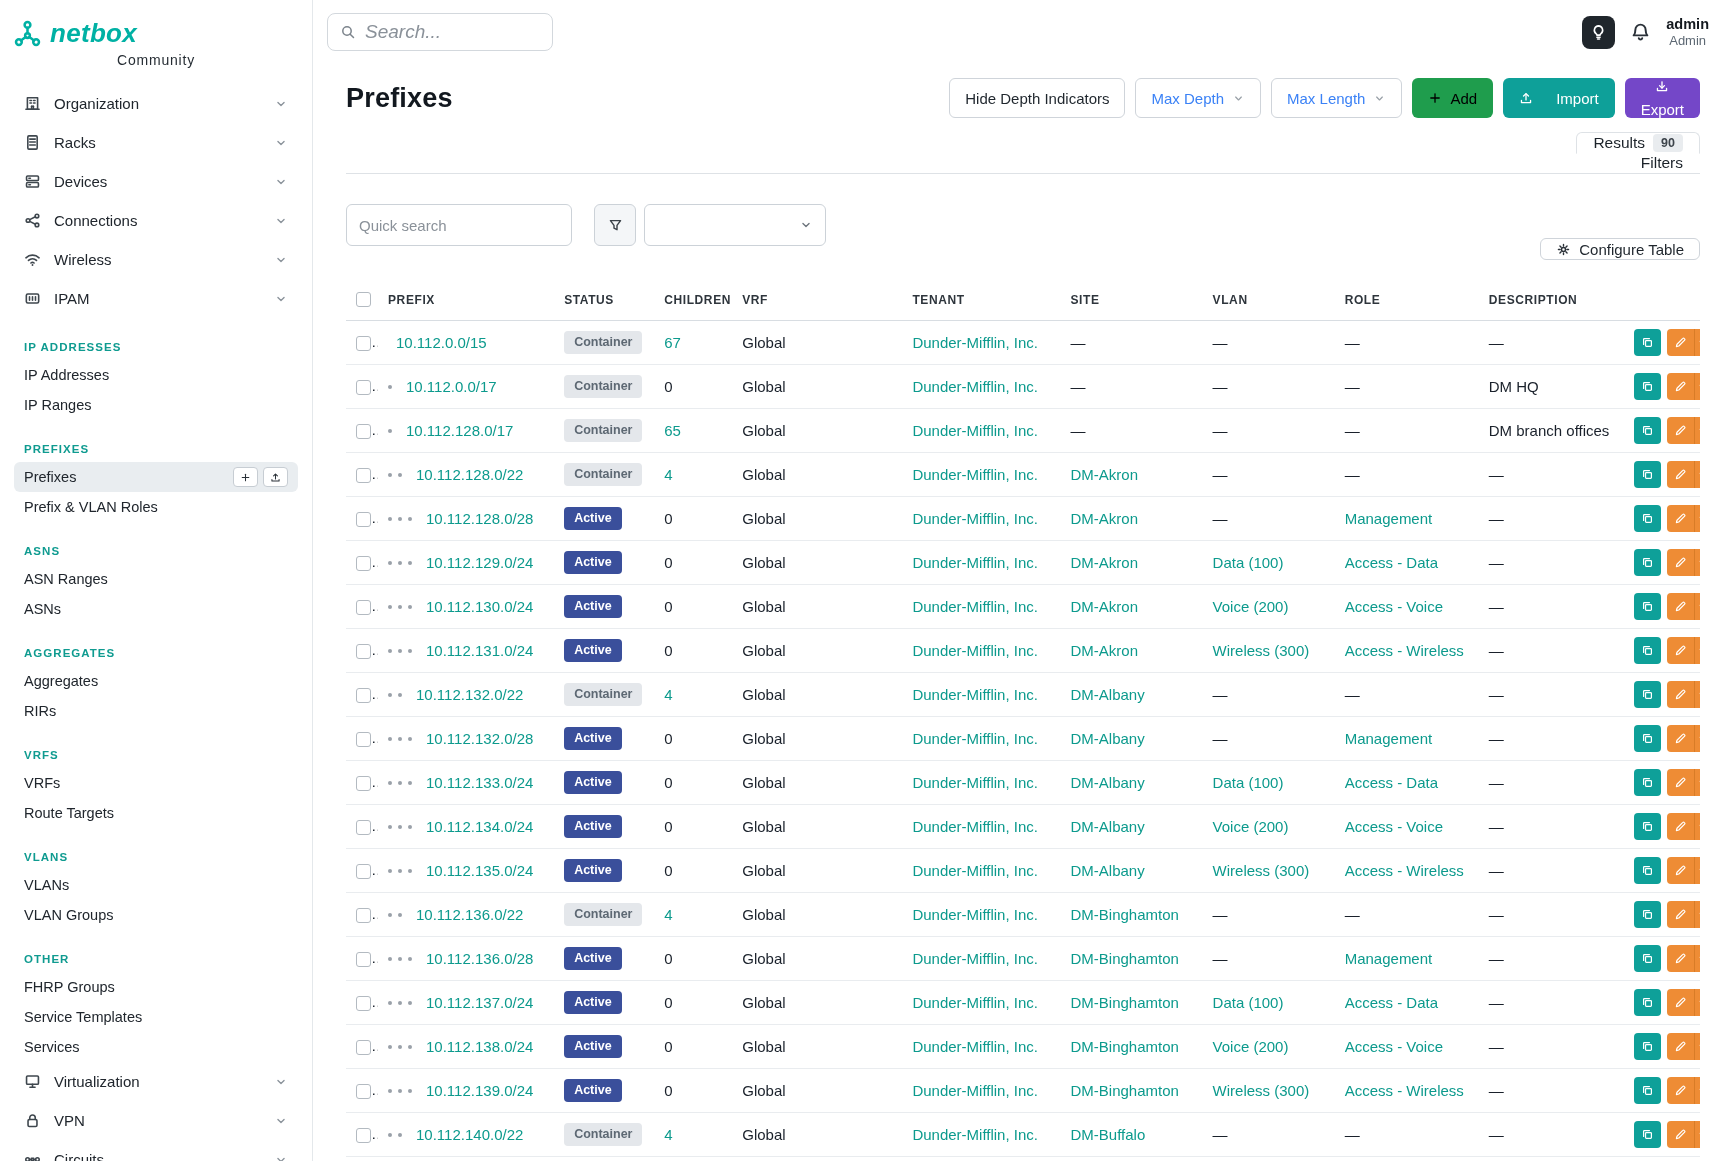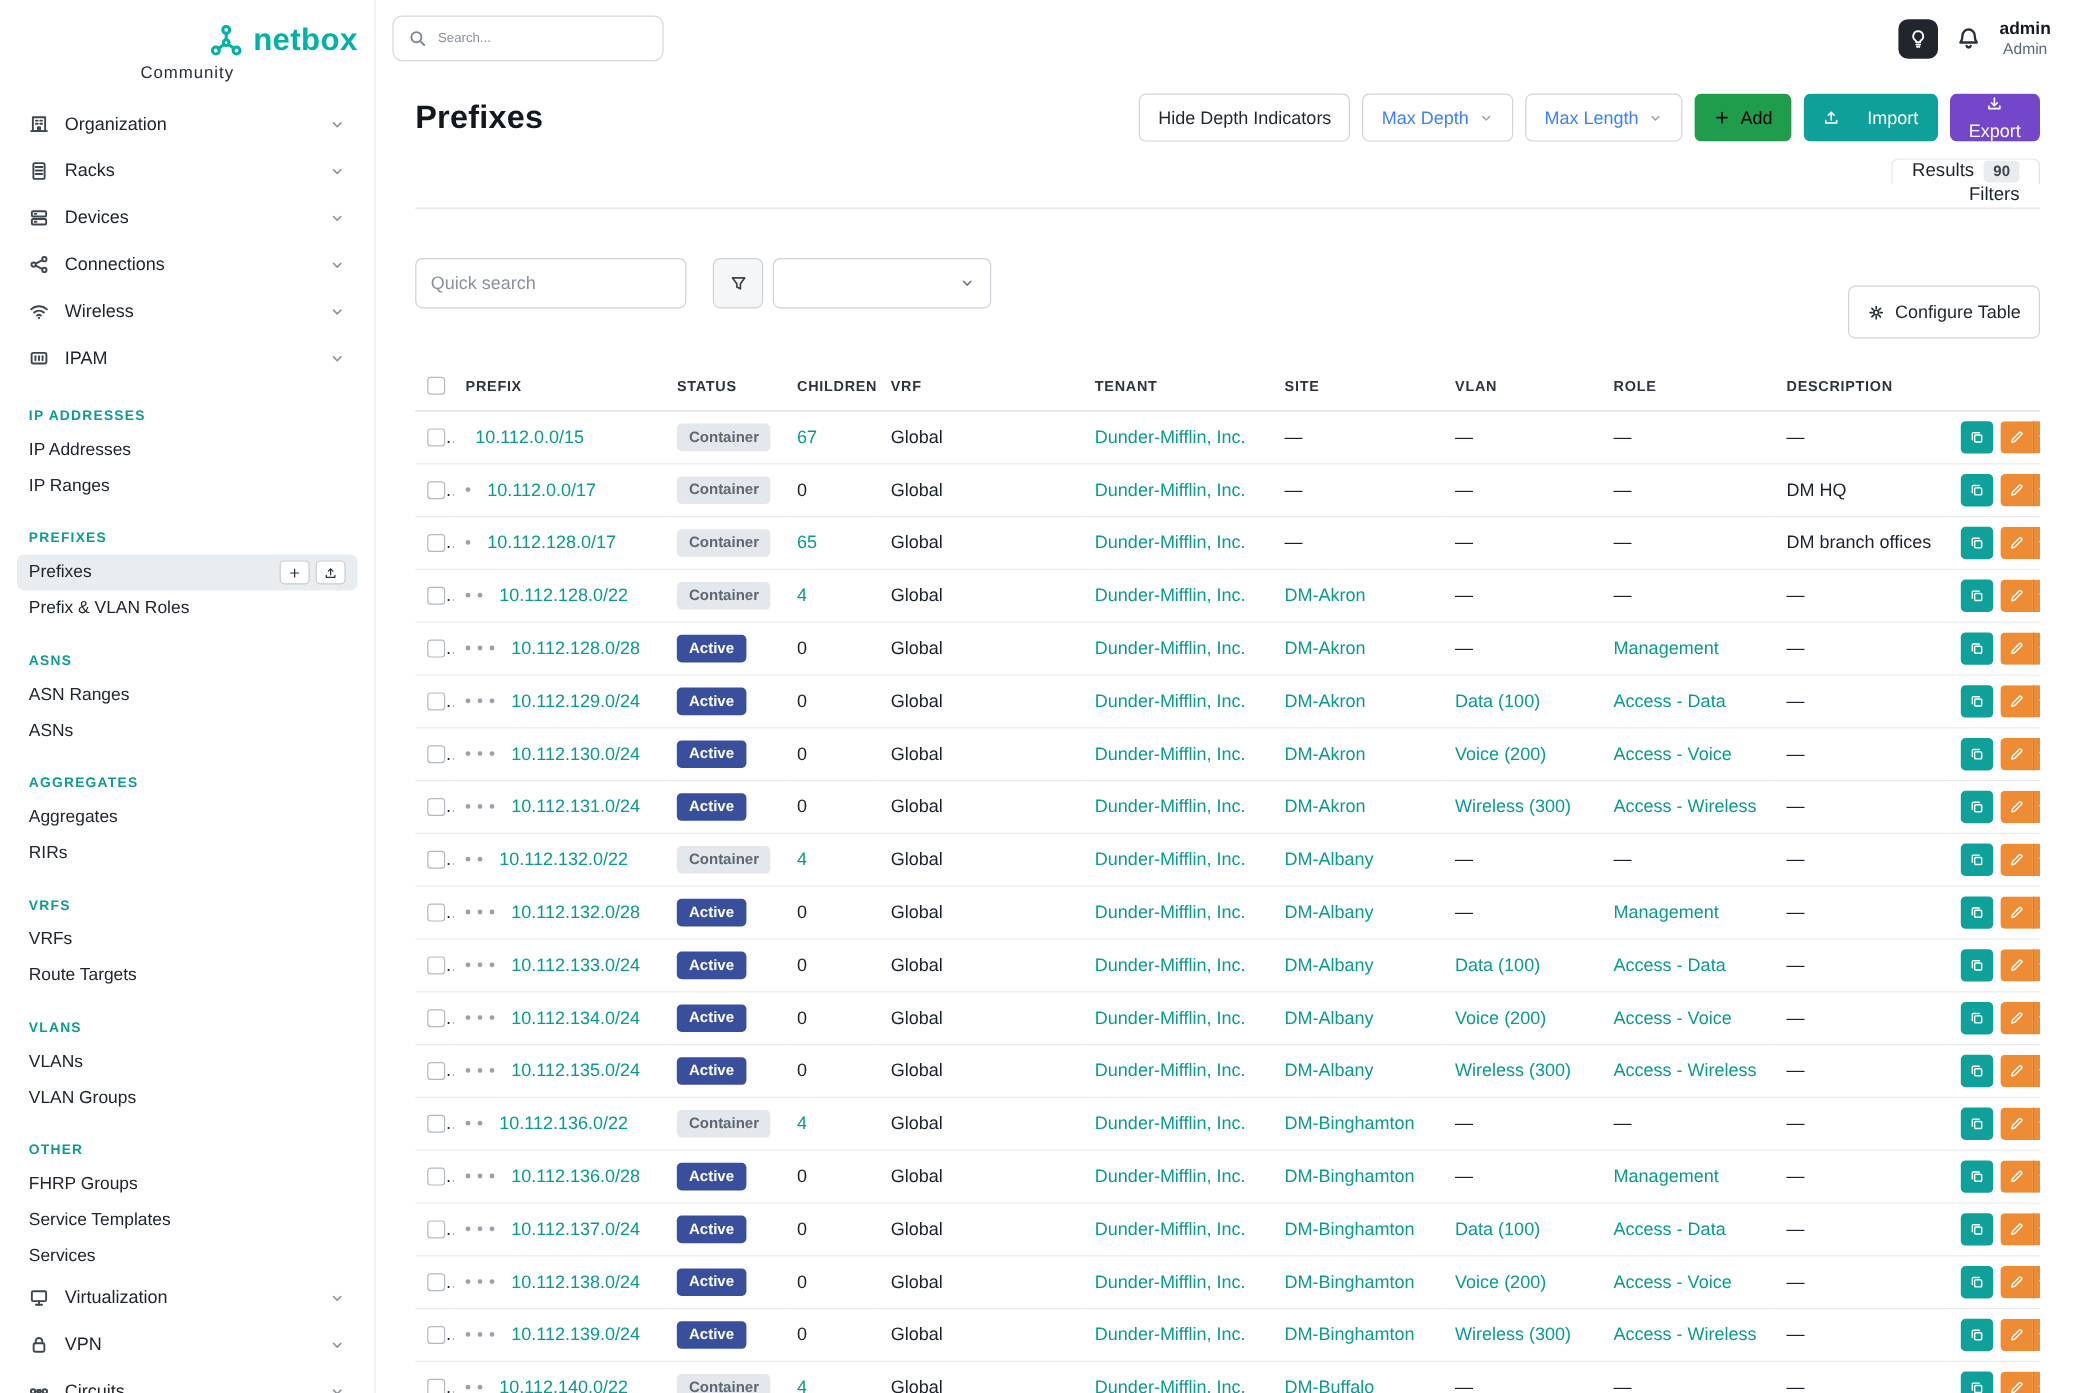--- a/index.html
+++ b/index.html
@@ -3,40 +3,40 @@
 <meta charset="utf-8">
 <style>
   * { margin:0; padding:0; box-sizing:border-box; }
   html,body { width:1733px; height:1161px; overflow:hidden; }
   body { font-family:"Liberation Sans", sans-serif; background:#fff; color:#1a212b; font-size:15px; }
   .app { display:flex; width:100%; height:100%; }
 
   
   .sidebar { width:313px; min-width:313px; height:100%; background:#fff; border-right:1px solid #e4e8eb; padding:12px 14px 0; overflow:hidden; }
   .brand { text-align:center; padding:6px 0 16px; cursor:pointer; }
-  .brand-row { display:flex; align-items:center; justify-content:flex-end; gap:9px; }
+  .brand-row { display:flex; align-items:center; justify-content:flex-start; gap:9px;font-style:italic; }
   .brand-name { color:#00b1a4; font-size:26px; font-weight:700; letter-spacing:.3px; }
   .brand-sub { font-size:14px; color:#262d34; margin-top:3px; letter-spacing:.8px; }
   .logo { color:#00b1a4; display:inline-flex; }
   .icon { display:inline-flex; align-items:center; justify-content:center; line-height:0; }
 
   .nav-group { display:flex; align-items:center; gap:13px; height:39px; padding:0 10px; font-size:15px; color:#20262d; border-radius:6px; cursor:pointer; }
   .nav-group .gicon { color:#3f474e; }
   .nav-group .chev { margin-left:auto; color:#8a929a; }
   .nav-heading { margin-top:13px; height:29px; display:flex; align-items:flex-end; padding:0 10px 7px; color:#0f9b90; font-size:11.5px; font-weight:700; letter-spacing:.09em; }
   .nav-item { height:30px; display:flex; align-items:center; padding:0 10px; font-size:14.5px; color:#20262d; border-radius:6px; cursor:pointer; }
   .nav-item.active { background:#e9edf0; }
   .mini-btns { margin-left:auto; display:flex; gap:5px; }
   .mini-btn { width:25px; height:20px; border:1px solid #c7cdd3; border-radius:4px; background:#fff; display:inline-flex; align-items:center; justify-content:center; color:#2a3138; cursor:pointer; }
 
   
   .main { flex:1; min-width:0; display:flex; flex-direction:column; overflow:hidden; }
   .topbar { height:64px; display:flex; align-items:center; padding:0 24px 0 14px; }
   .search-wrap { width:226px; height:38px; border:1px solid #d3d8dd; border-radius:8px; display:flex; align-items:center; gap:9px; padding:0 12px; color:#7c848c; }
-  .search-wrap input { border:none; outline:none; flex:1; min-width:0; font-size:11px; font-family:inherit; color:#c2410c; background:transparent; }
+  .search-wrap input { border:none; outline:none; flex:1; min-width:0; font-size:19px; font-family:inherit; color:#c2410c; background:transparent;font-style:italic; }
   .search-wrap input::placeholder { color:#8a9199; }
   .topbar-right { margin-left:auto; display:flex; align-items:center; gap:15px; }
   .theme-btn { width:33px; height:33px; background:#20262c; border:none; border-radius:8px; color:#fff; display:inline-flex; align-items:center; justify-content:center; cursor:pointer; }
   .bell { color:#2a3138; cursor:pointer; }
   .user { text-align:center; cursor:pointer; }
   .user-name { font-size:14.5px; font-weight:700; color:#14191f; }
   .user-role { font-size:13px; color:#5d6873; margin-top:1px; }
 
   .content { padding:0 33px; flex:1; overflow:hidden; }
   .page-header { margin-top:12px; height:44px; display:flex; align-items:center; }
@@ -54,21 +54,21 @@
   .tab { display:inline-flex; align-items:center; gap:8px; padding:0 16px; height:41px; font-size:15.5px; color:#1c232a; cursor:pointer; border:1px solid transparent; border-radius:6px 6px 0 0; margin-bottom:-1px; }
   .tab.active { background:#fff; border-color:#dee2e6 #dee2e6 #fff; }
   .tab-badge { background:#e9ecef; color:#3d444b; font-size:12.5px; font-weight:700; padding:3px 8px; border-radius:4px; line-height:1; }
 
   .controls { margin-top:16px; display:flex; align-items:center; }
   .quick-search { width:226px; height:42px; border:1px solid #ccd2d8; border-radius:6px; padding:0 12px; font-size:15px; font-family:inherit; color:#1a212b; outline:none; }
   .quick-search::placeholder { color:#8a9199; }
   .funnel-btn { width:42px; height:42px; margin-left:22px; background:#f4f6f8; border:1px solid #ccd2d8; border-radius:6px; color:#3a4148; display:inline-flex; align-items:center; justify-content:center; cursor:pointer; }
   .empty-select { width:182px; height:42px; margin-left:8px; background:#fff; border:1px solid #ccd2d8; border-radius:6px; display:flex; align-items:center; justify-content:flex-end; padding:0 12px; color:#6c747c; cursor:pointer; }
   .spacer { flex:1; }
-  .configure { height:44px;margin-top:48px; }
+  .configure { height:22px;margin-top:48px; }
   .configure .icon { color:#2a3138; }
 
   
   table { width:100%; border-collapse:collapse; table-layout:fixed; margin-top:20px; }
   thead th { height:40px; font-size:12px; font-weight:700; letter-spacing:.05em; color:#2e353c; text-align:left; padding:0 10px; border-bottom:1px solid #d8dde2; text-transform:uppercase; }
   tbody td { height:44px; padding:0 10px; font-size:15px; border-bottom:1px solid #e9ecef; white-space:nowrap; overflow:hidden; text-overflow:ellipsis; color:#1a212b; }
   .link { color:#0c9a8d; text-decoration:none; cursor:pointer; }
   .dash { color:#1a212b; }
   .checkbox { display:inline-block; width:15px; height:15px; border:1px solid #b3bac1; border-radius:3px; background:#fff; vertical-align:middle; cursor:pointer; }
   .depth { margin-right:8px; }

